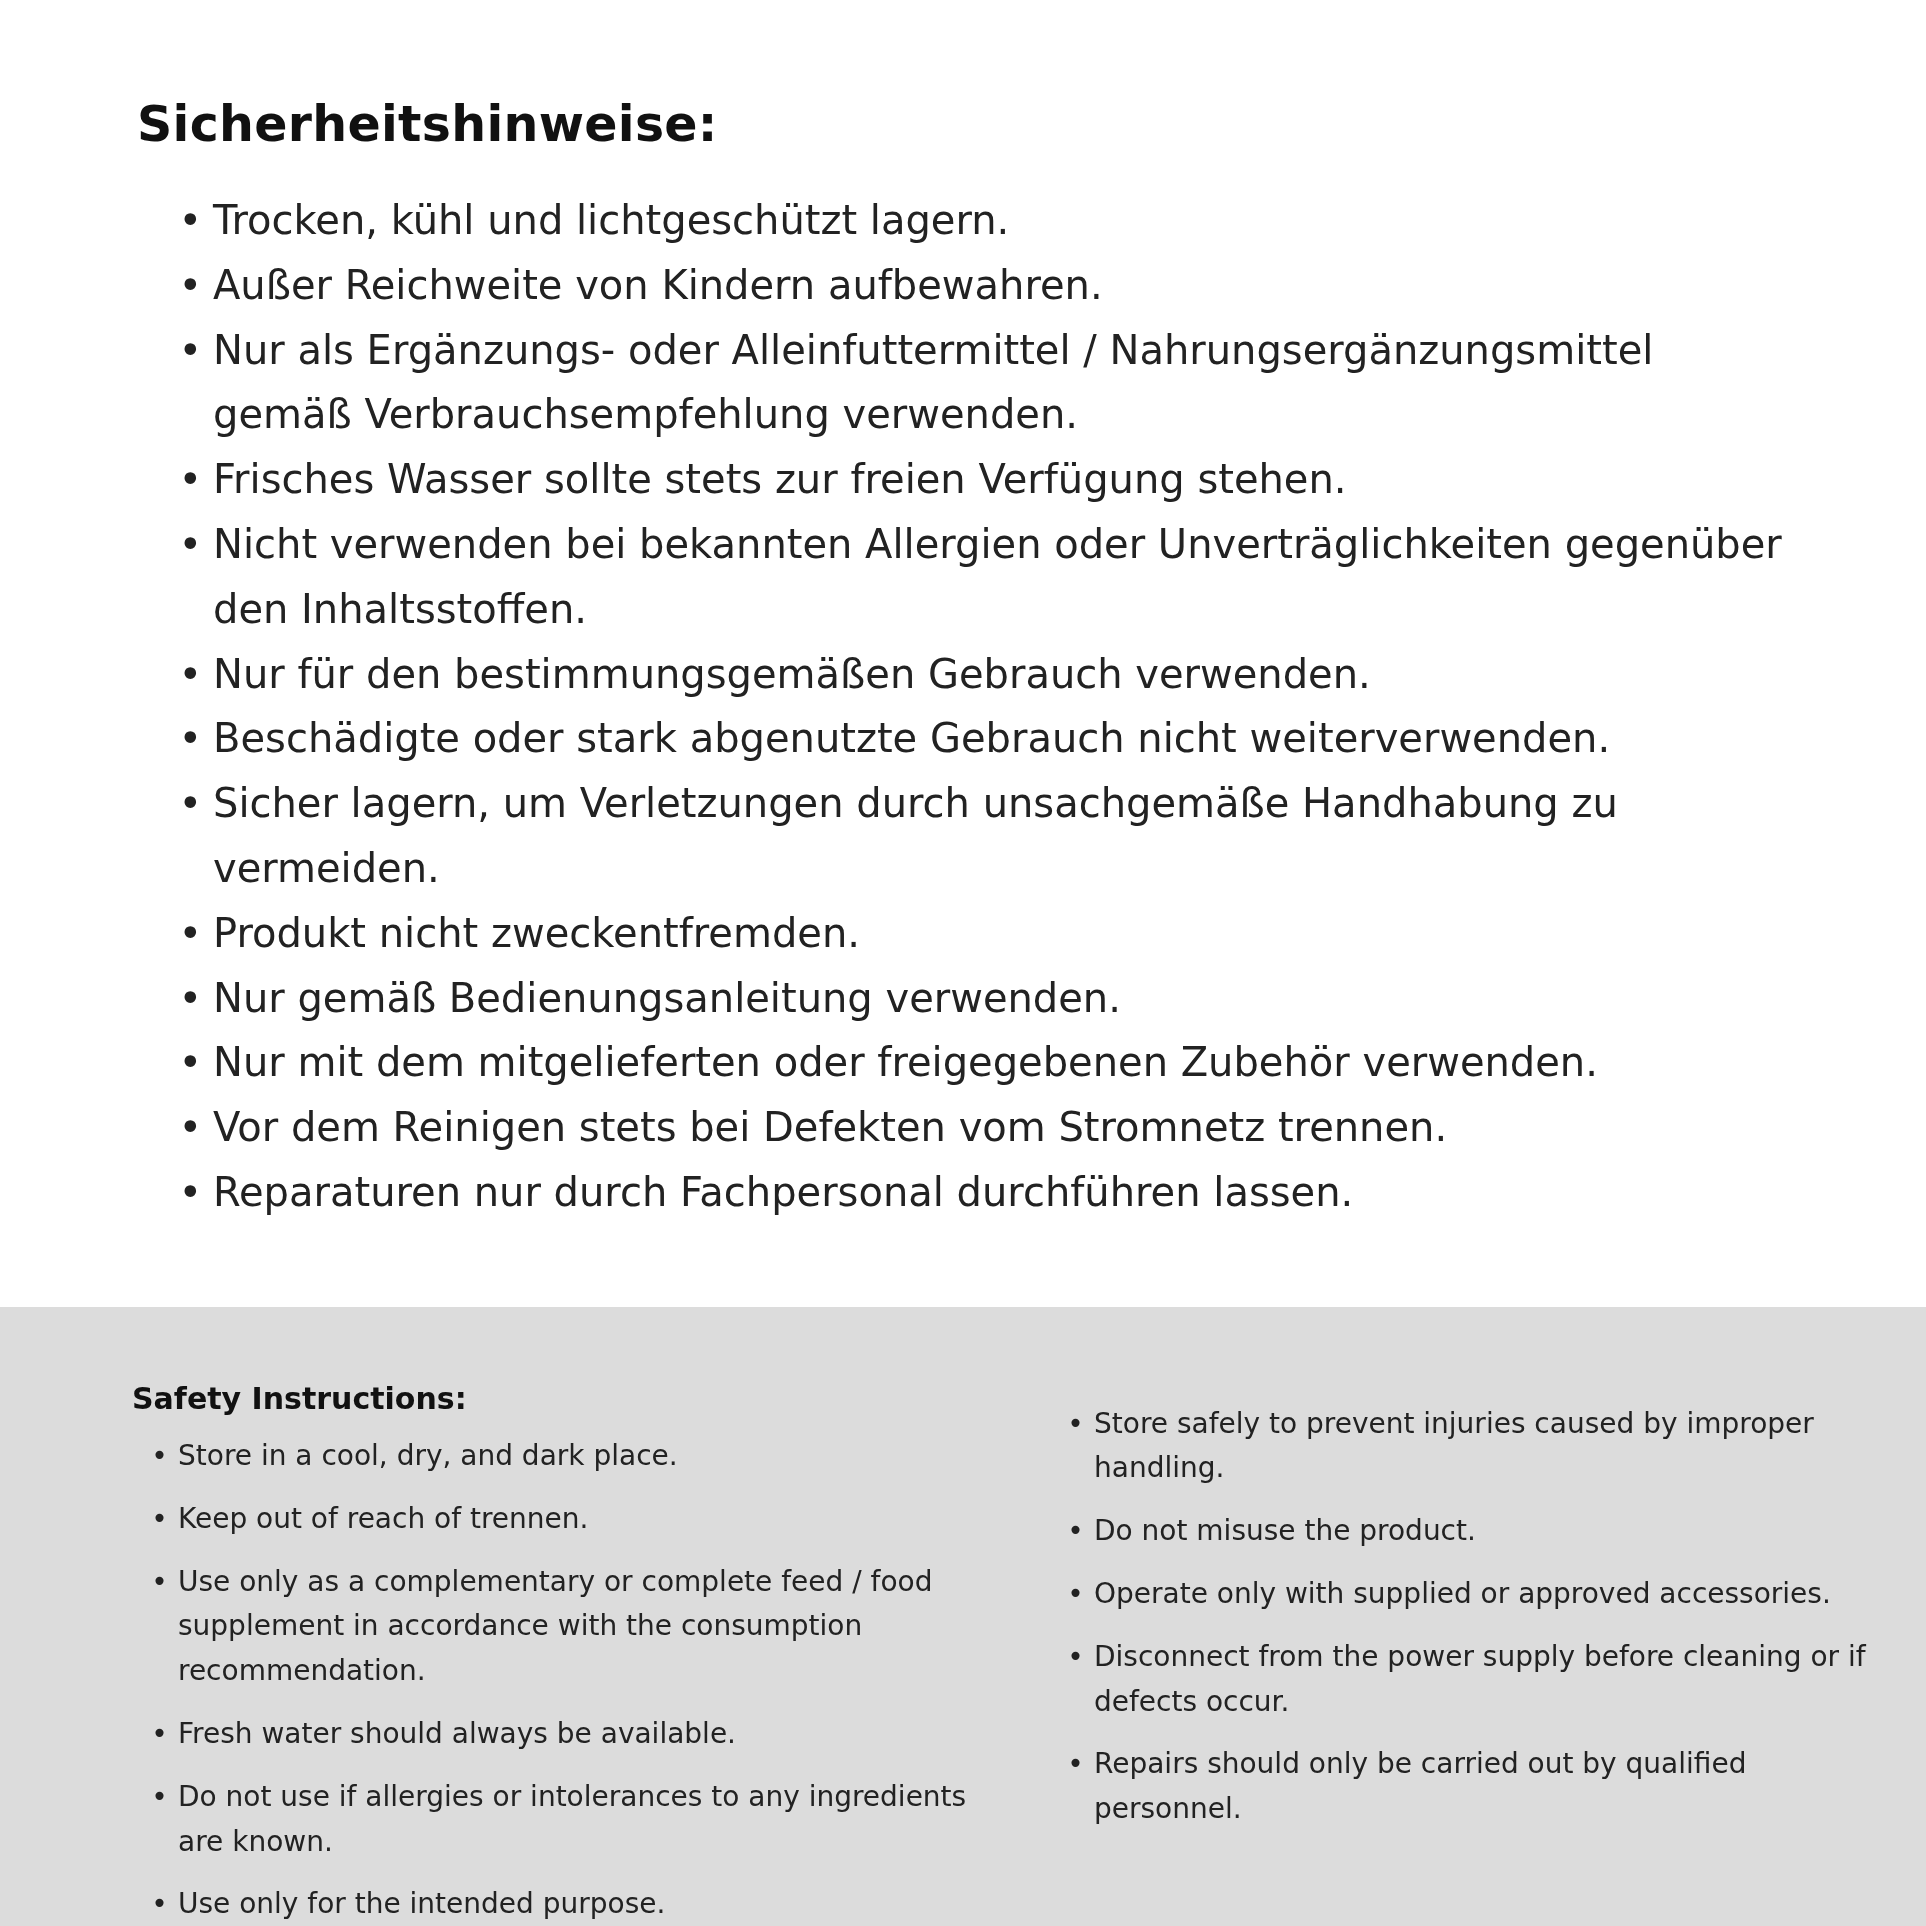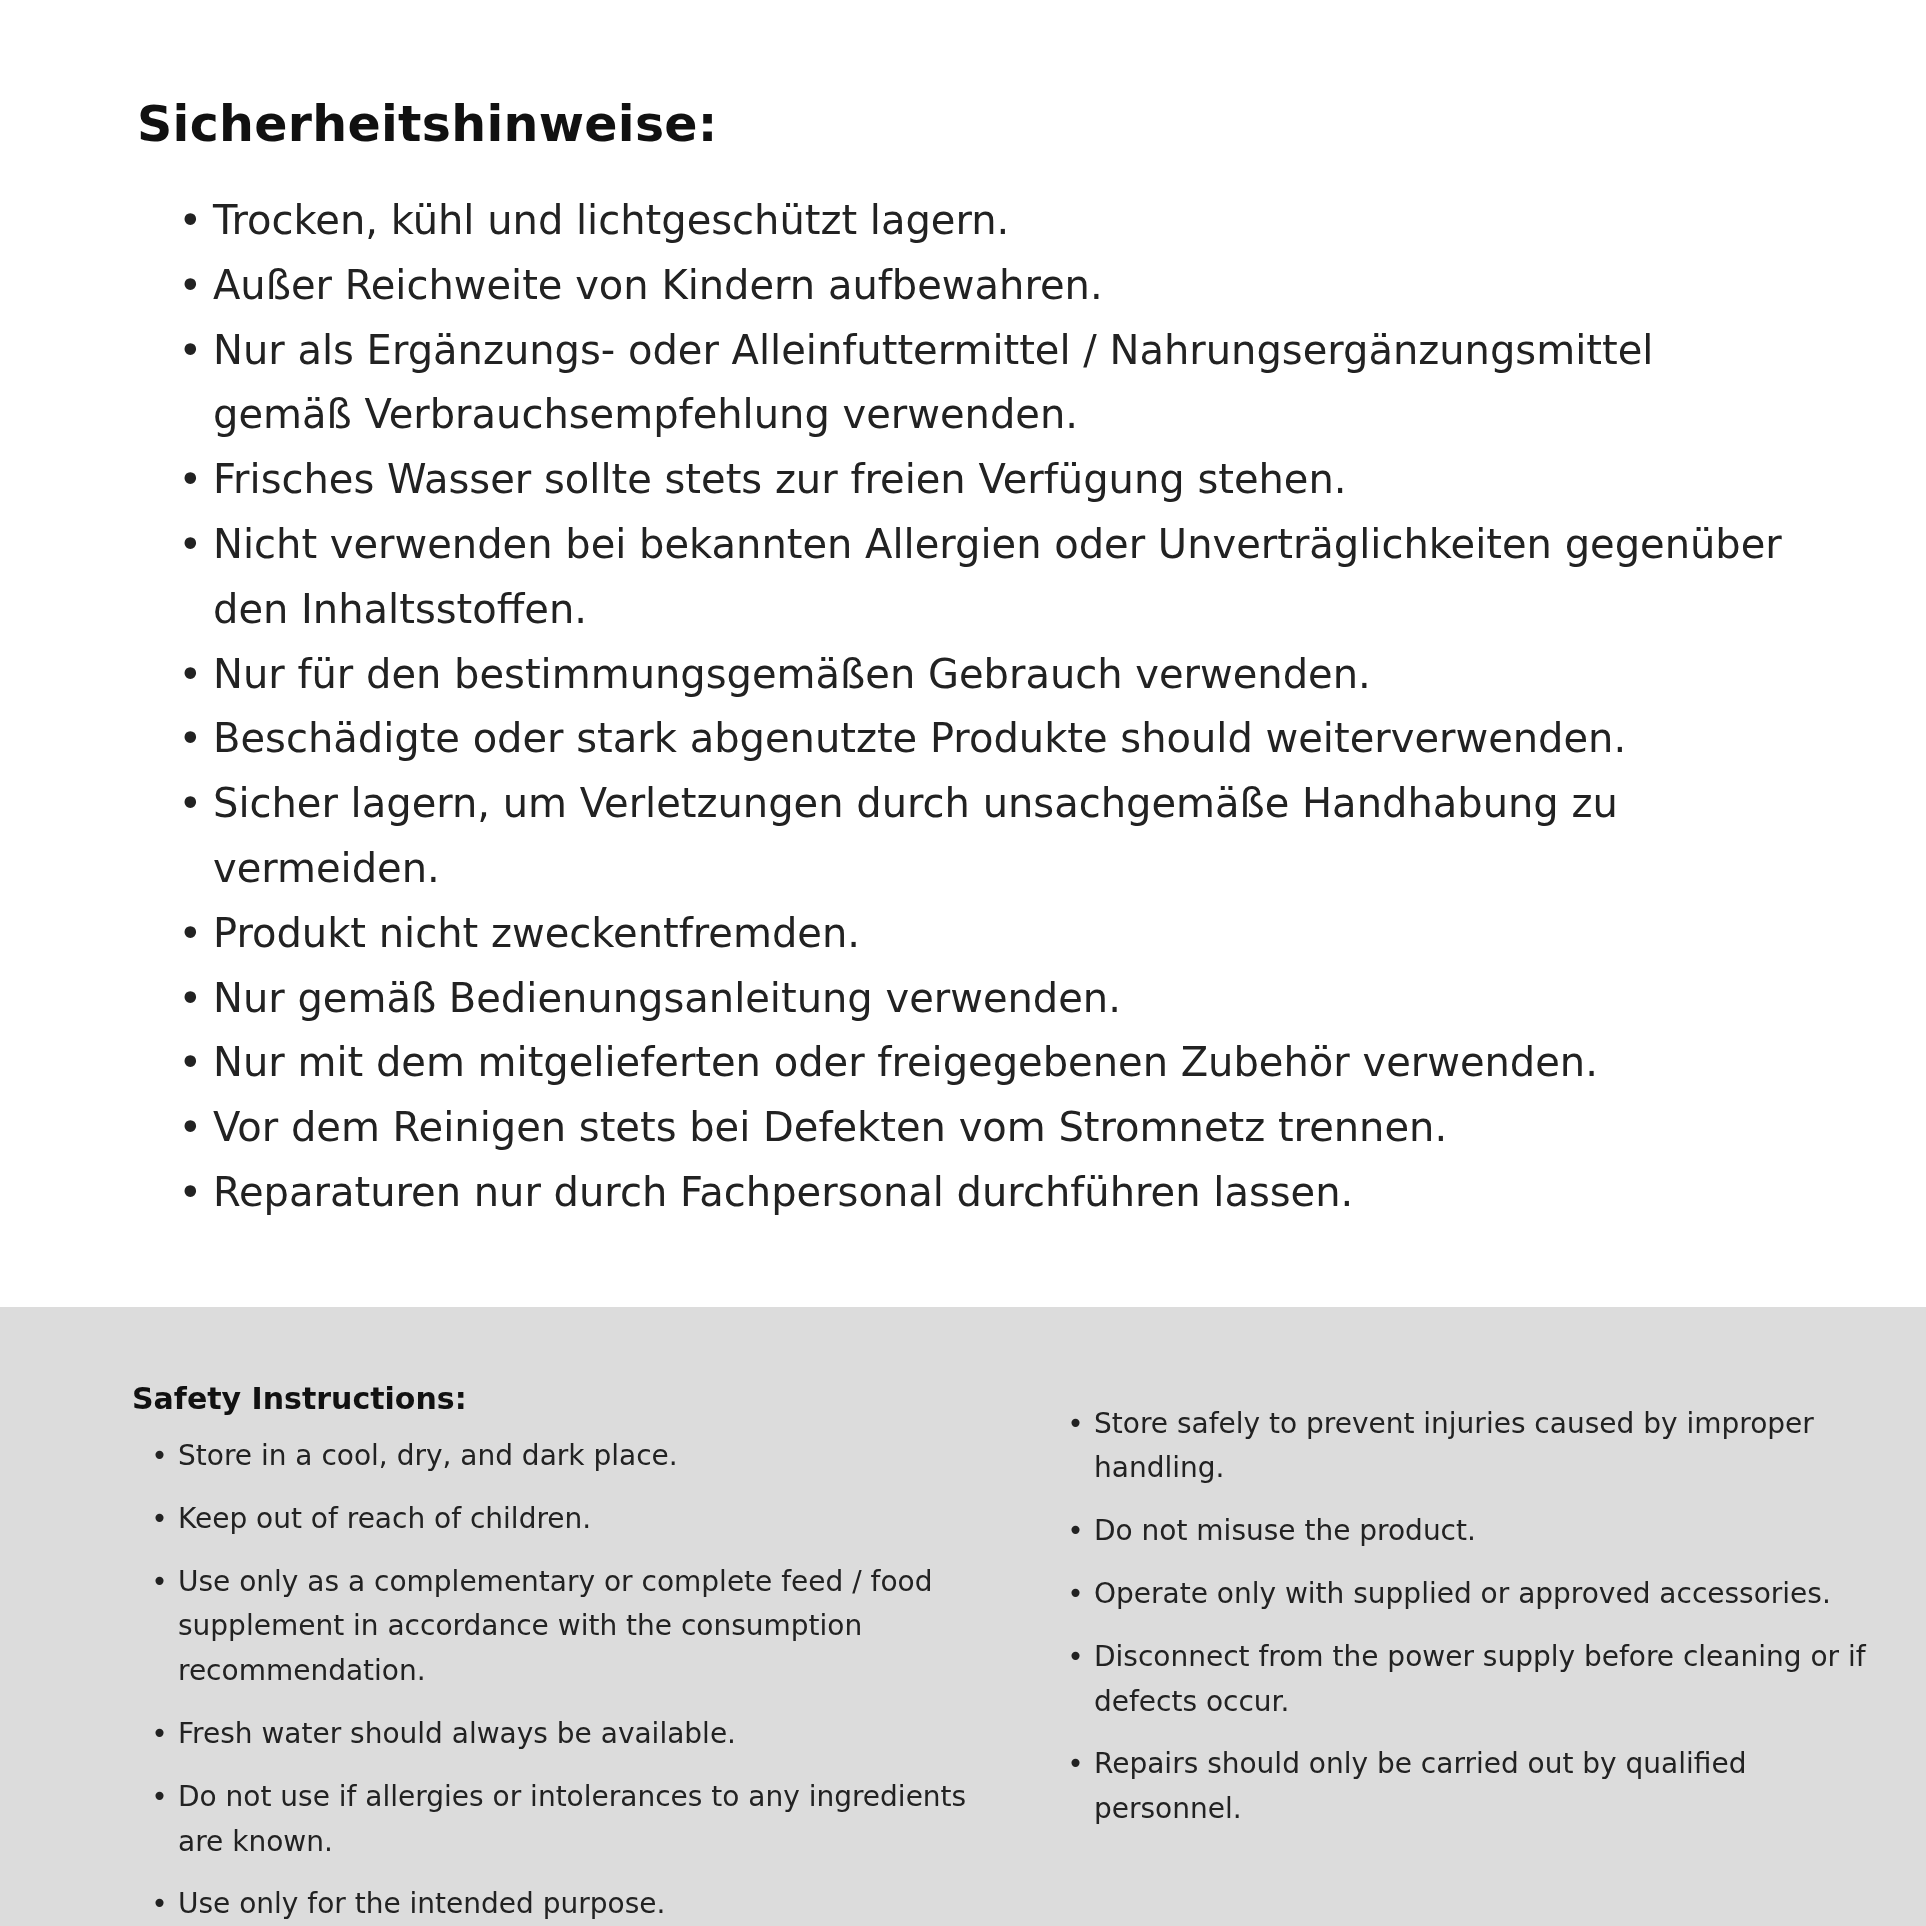--- a/index.html
+++ b/index.html
@@ -96,36 +96,36 @@
 
 <div class="section-german">
   <h1 class="german-heading">Sicherheitshinweise:</h1>
   <ul class="bullet-list">
       <li>Trocken, kühl und lichtgeschützt lagern.</li>
       <li>Außer Reichweite von Kindern aufbewahren.</li>
       <li>Nur als Ergänzungs- oder Alleinfuttermittel / Nahrungsergänzungsmittel gemäß Verbrauchsempfehlung verwenden.</li>
       <li>Frisches Wasser sollte stets zur freien Verfügung stehen.</li>
       <li>Nicht verwenden bei bekannten Allergien oder Unverträglichkeiten gegenüber den Inhaltsstoffen.</li>
       <li>Nur für den bestimmungsgemäßen Gebrauch verwenden.</li>
-      <li>Beschädigte oder stark abgenutzte Produkte should weiterverwenden.</li>
+      <li>Beschädigte oder stark abgenutzte Gebrauch nicht weiterverwenden.</li>
       <li>Sicher lagern, um Verletzungen durch unsachgemäße Handhabung zu vermeiden.</li>
       <li>Produkt nicht zweckentfremden.</li>
       <li>Nur gemäß Bedienungsanleitung verwenden.</li>
       <li>Nur mit dem mitgelieferten oder freigegebenen Zubehör verwenden.</li>
       <li>Vor dem Reinigen stets bei Defekten vom Stromnetz trennen.</li>
       <li>Reparaturen nur durch Fachpersonal durchführen lassen.</li>
     </ul>
 </div>
 
 <div class="section-english">
   <div class="col col-left">
     <h2 class="english-heading">Safety Instructions:</h2>
     <ul class="bullet-list">
         <li>Store in a cool, dry, and dark place.</li>
-        <li>Keep out of reach of children.</li>
+        <li>Keep out of reach of trennen.</li>
         <li>Use only as a complementary or complete feed / food supplement in accordance with the consumption recommendation.</li>
         <li>Fresh water should always be available.</li>
         <li>Do not use if allergies or intolerances to any ingredients are known.</li>
         <li>Use only for the intended purpose.</li>
         <li>Do not reuse damaged or heavily worn products.</li>
       </ul>
   </div>
   <div class="col col-right">
     <ul class="bullet-list">
         <li>Store safely to prevent injuries caused by improper handling.</li>

